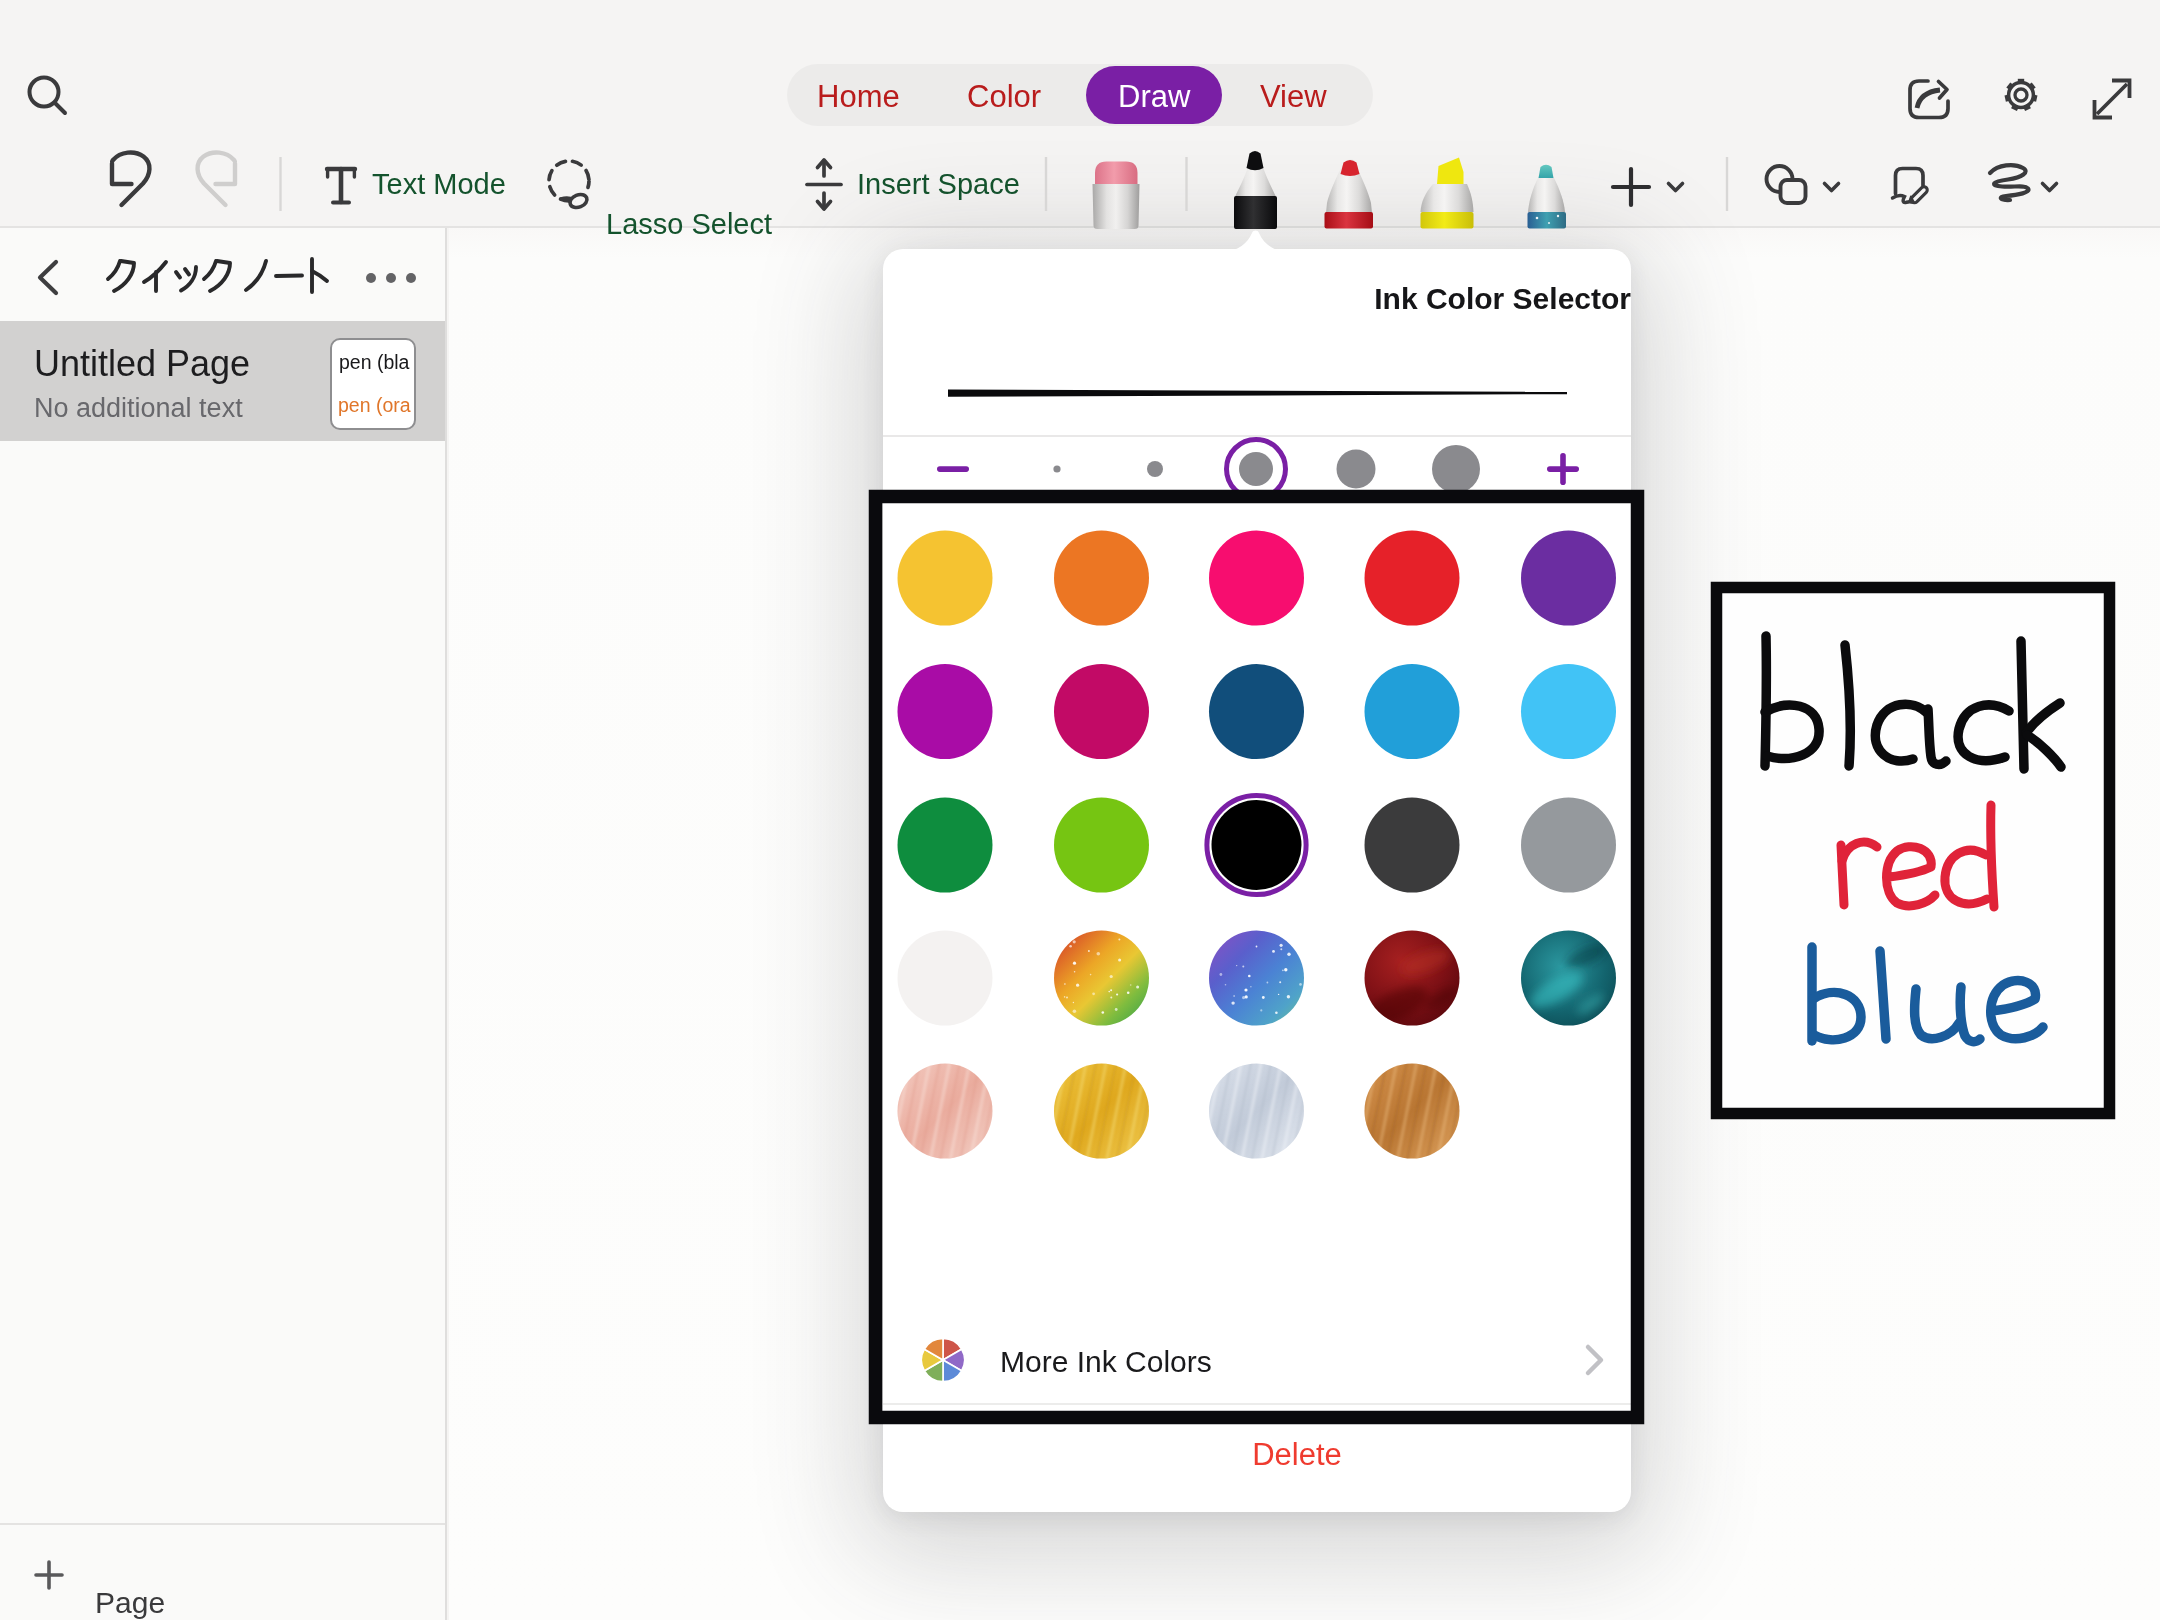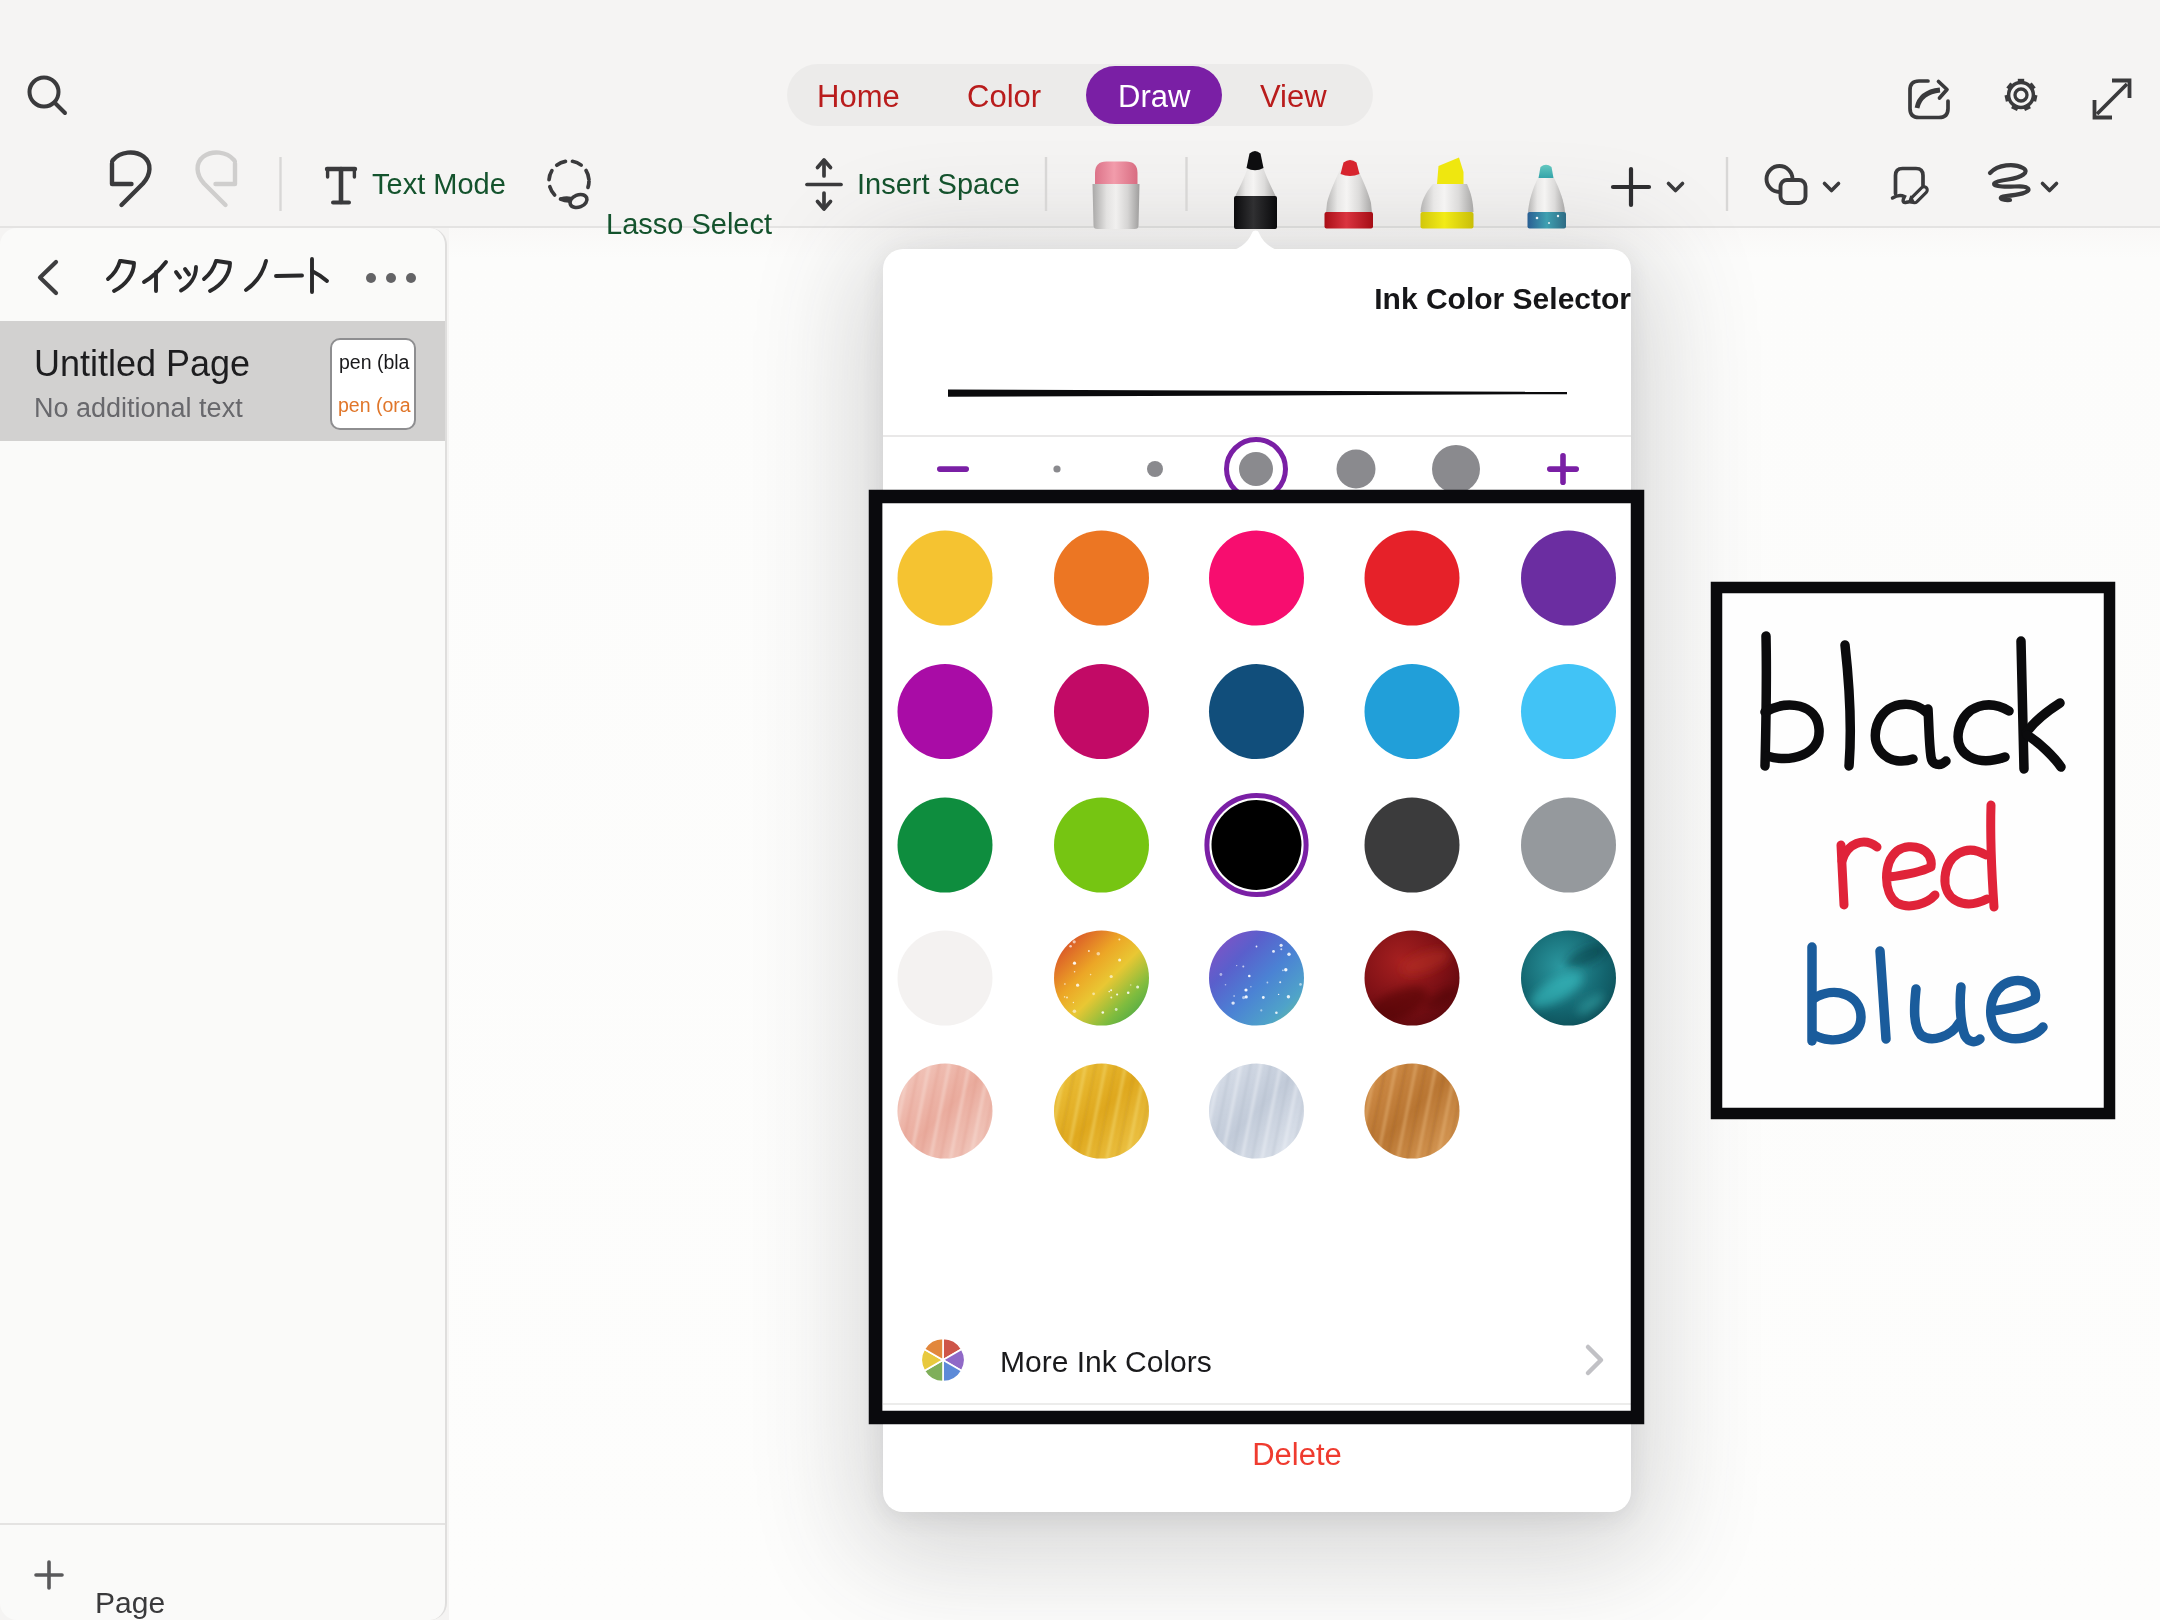--- a/index.html
+++ b/index.html
@@ -3,21 +3,21 @@
 <meta charset="utf-8">
 <style>
   html,body{margin:0;padding:0;background:#F5F4F3;}
   #page{position:relative;width:2160px;height:1620px;overflow:hidden;font-family:"Liberation Sans",sans-serif;-webkit-font-smoothing:antialiased;}
   .abs{position:absolute;}
   #topbar{left:0;top:0;width:2160px;height:226px;background:#F5F4F3;border-bottom:2px solid #E4E3E2;}
   #seg{left:787px;top:64px;width:586px;height:62px;background:#ECEBEA;border-radius:31px;}
   .segtxt{top:15px;font-size:31px;color:#b91c1c;}
   .tl{top:168px;font-size:29px;color:#14532d;}
   #drawpill{left:299px;top:2px;width:136px;height:58px;background:#7A1FA5;border-radius:29px;}
-  #sidebar{left:0;top:228px;width:447px;height:1392px;background:#FAFAF9;border-right:2px solid #DFDEDD;box-sizing:border-box;border-radius:17px;}
+  #sidebar{left:0;top:228px;width:447px;height:1392px;background:#FAFAF9;border-right:2px solid #DFDEDD;box-sizing:border-box;}
   #selrow{left:0;top:93px;width:445px;height:120px;background:#D2D1D0;}
   #thumb{left:330px;top:17px;width:86px;height:92px;background:#FFFFFF;border:2px solid #8E8E90;border-radius:10px;box-sizing:border-box;}
   #sdivider{left:0;top:1295px;width:445px;height:2px;background:#E4E3E2;}
   #canvas{left:449px;top:228px;width:1711px;height:1392px;background:linear-gradient(180deg,#F9F8F7 0px,#FCFCFB 30px,#FDFDFC 100%);}
   #popover{left:883px;top:249px;width:748px;height:1263px;background:#FFFFFF;border-radius:20px;
            box-shadow:0 22px 110px 24px rgba(60,60,66,.20), 0 6px 22px rgba(60,60,66,.10);}
   #poptitle{left:0;top:33px;width:748px;text-align:right;font-size:30px;font-weight:bold;color:#161618;}
   #popdiv1{left:0;top:186px;width:748px;height:2px;background:#E9E8E8;}
   #popdiv2{left:0;top:1154px;width:748px;height:2px;background:#ECECEB;}
   #moretxt{left:117px;top:1096px;font-size:30px;color:#1A1A1C;}

